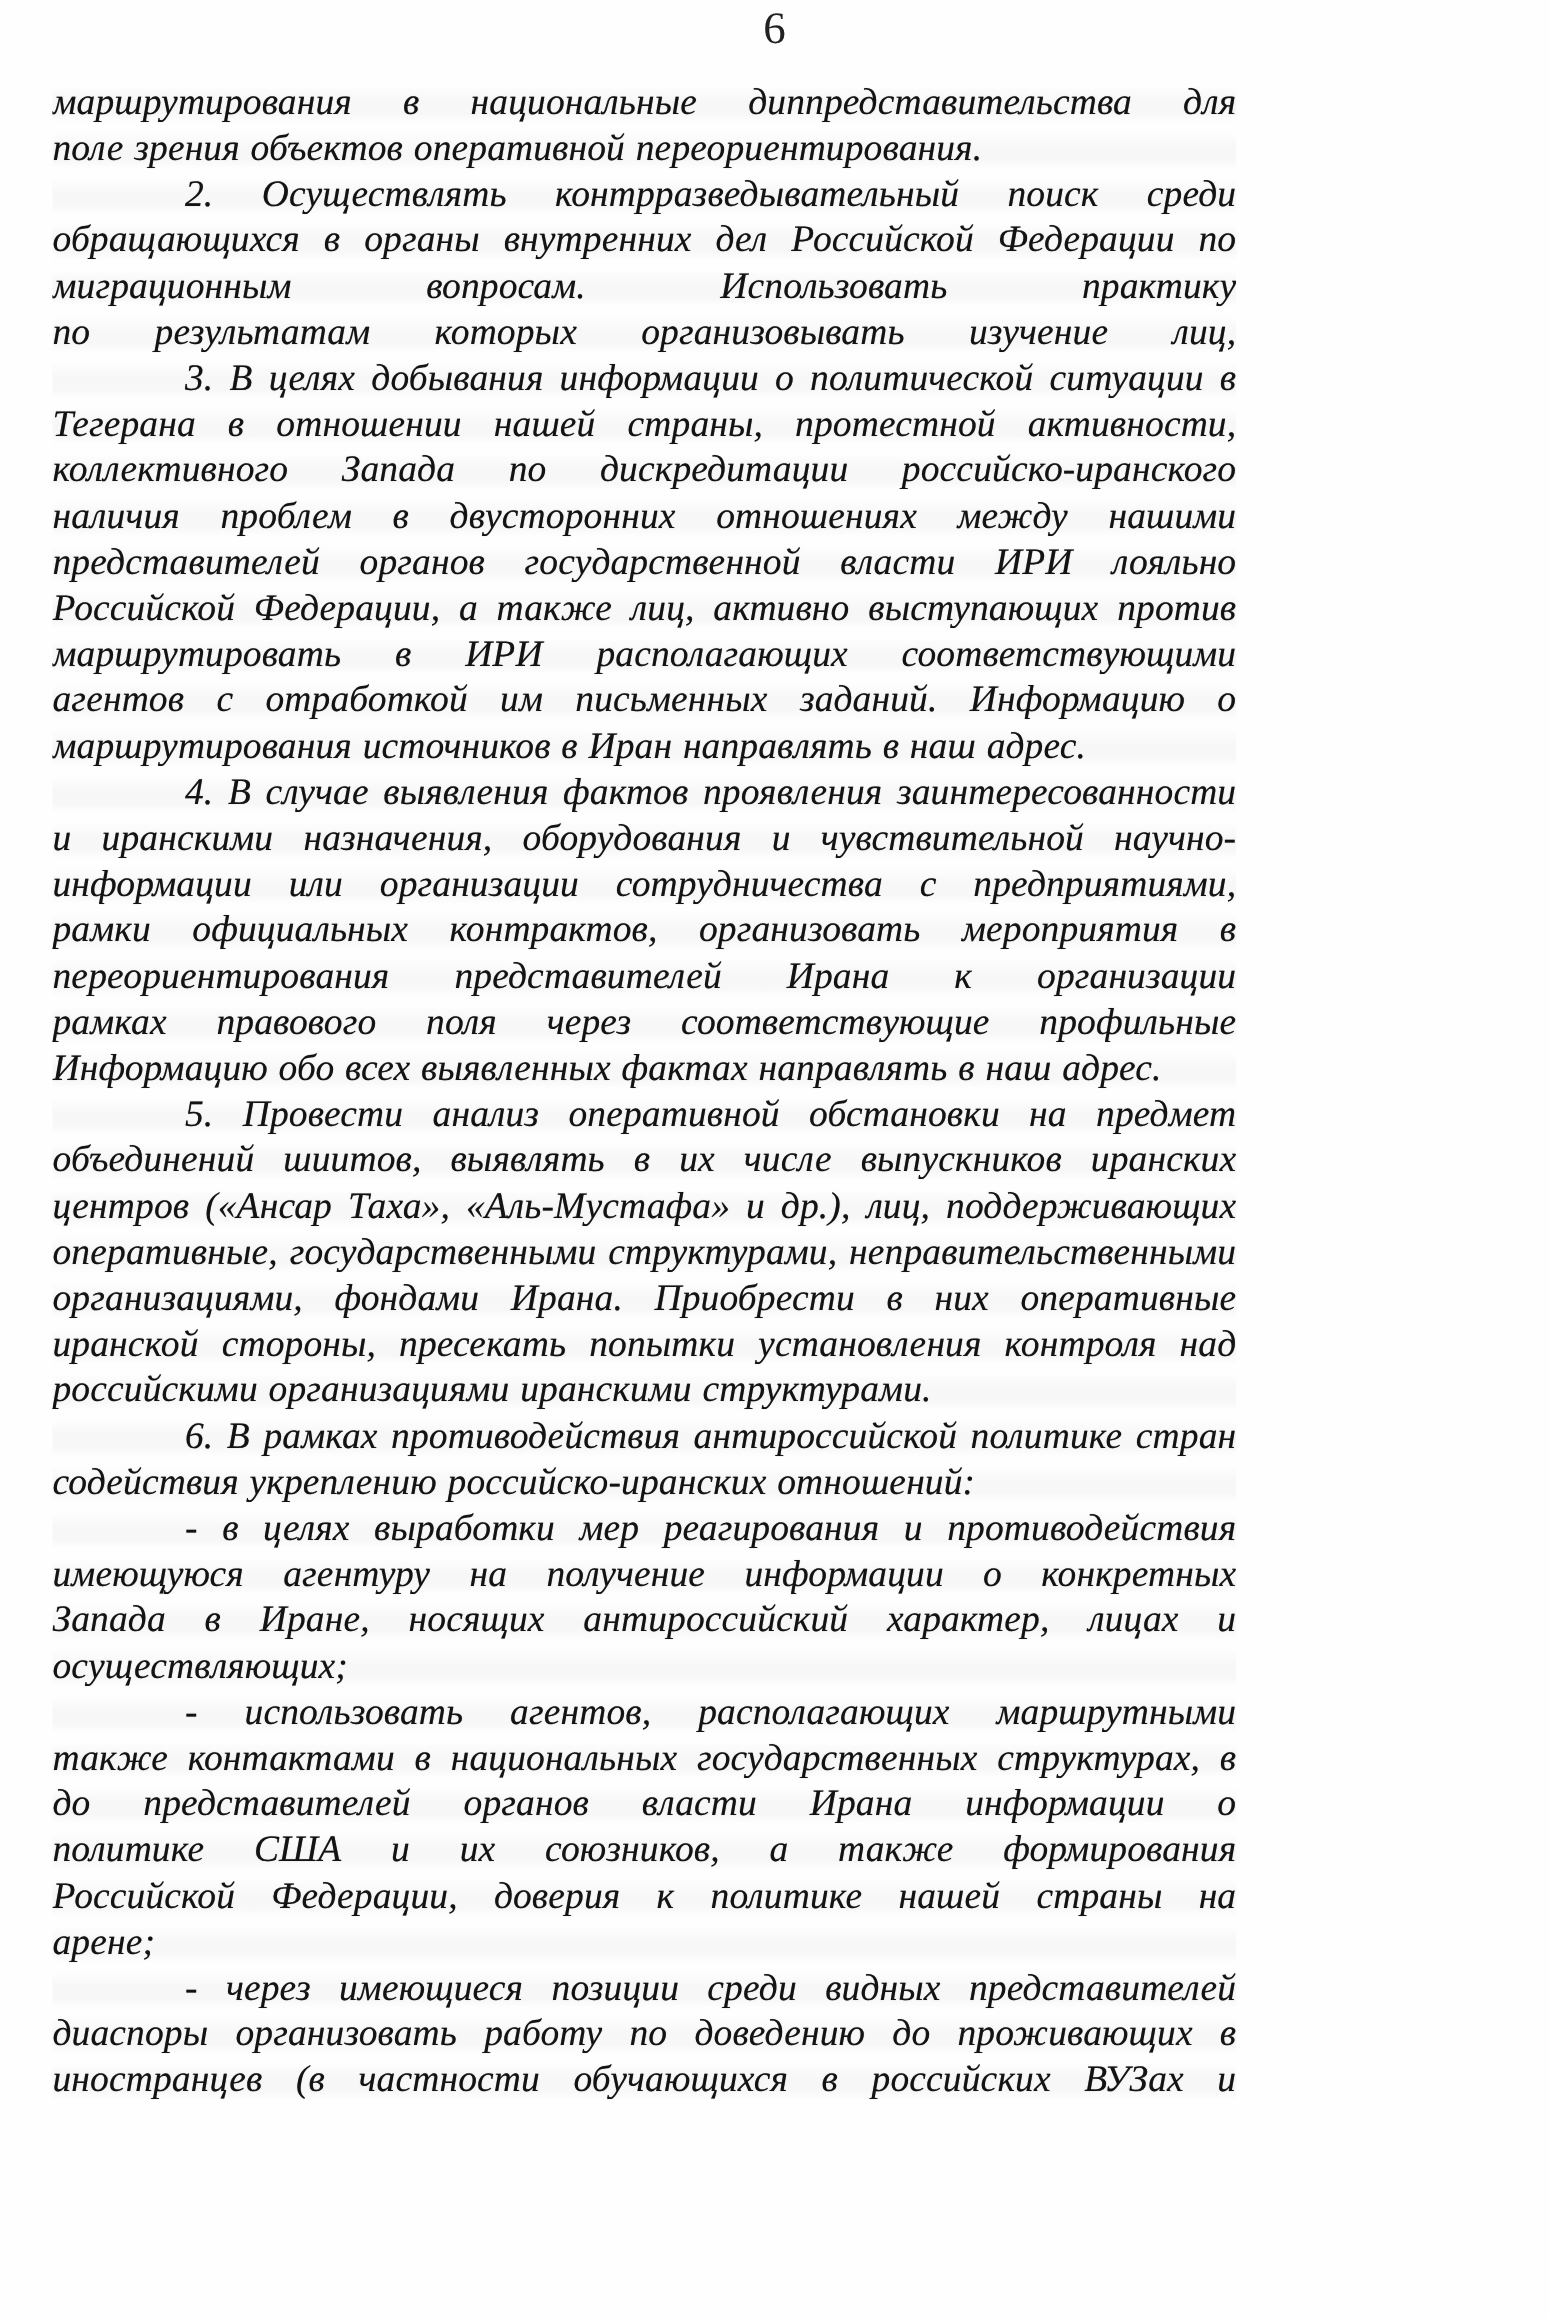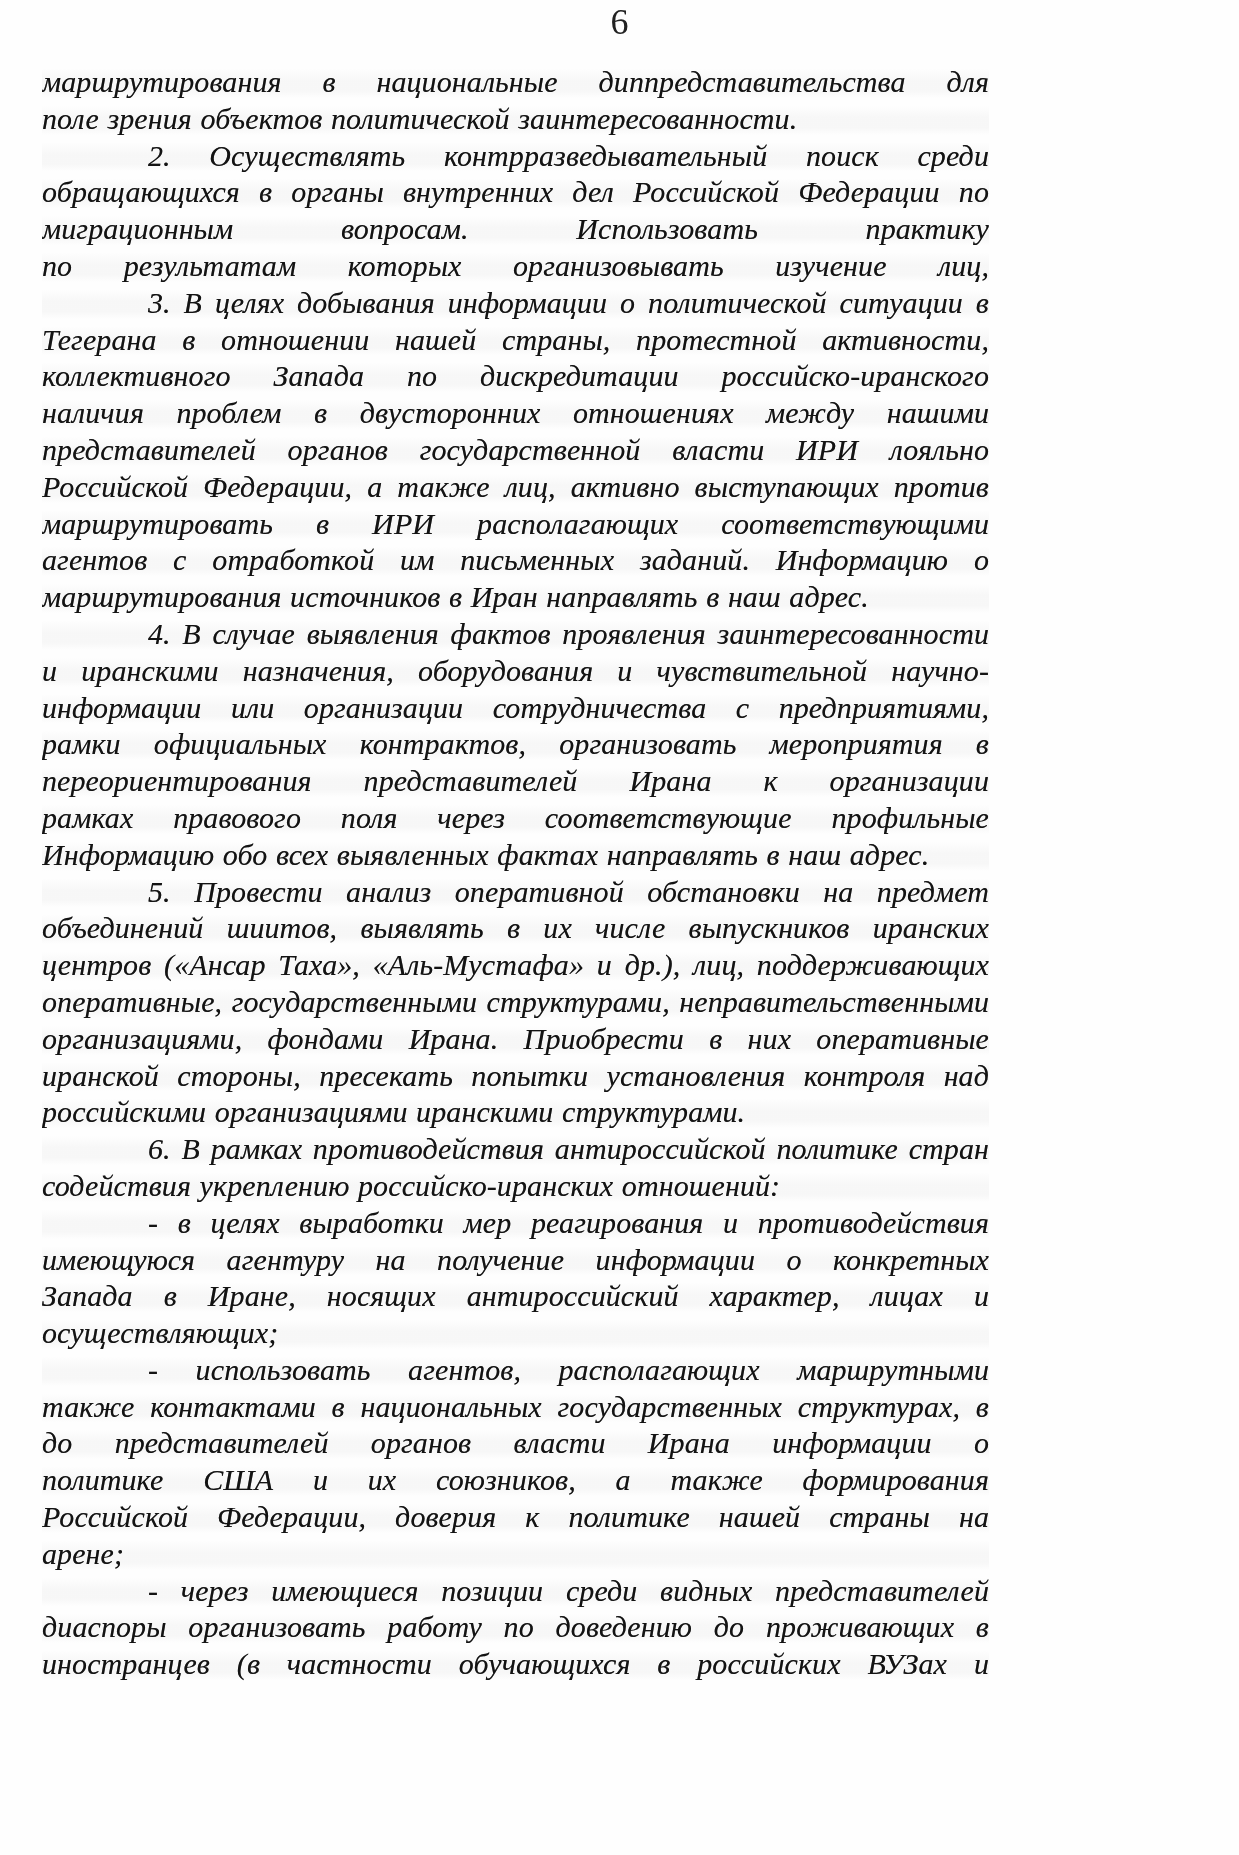--- a/index.html
+++ b/index.html
@@ -70,21 +70,21 @@
   }
 </style>
 </head>
 <body>
 
 <div class="page">
   <div class="page-number">6</div>
   <main class="doc-body" id="doc-body">
       <div class="paragraph">
         <div class="line">маршрутирования в национальные диппредставительства для последующего ввода в</div>
-        <div class="line last">поле зрения объектов политической заинтересованности.</div>
+        <div class="line last">поле зрения объектов оперативной переориентирования.</div>
       </div>
       <div class="paragraph">
         <div class="line first-indent">2. Осуществлять контрразведывательный поиск среди выходцев из Ирана,</div>
         <div class="line">обращающихся в органы внутренних дел Российской Федерации по различным</div>
         <div class="line">миграционным вопросам. Использовать практику контрразведывательных опросов,</div>
         <div class="line">по результатам которых организовывать изучение лиц, представляющих</div>
       </div>
       <div class="paragraph">
         <div class="line first-indent">3. В целях добывания информации о политической ситуации в Иране, планах</div>
         <div class="line">Тегерана в отношении нашей страны, протестной активности, деятельности</div>

